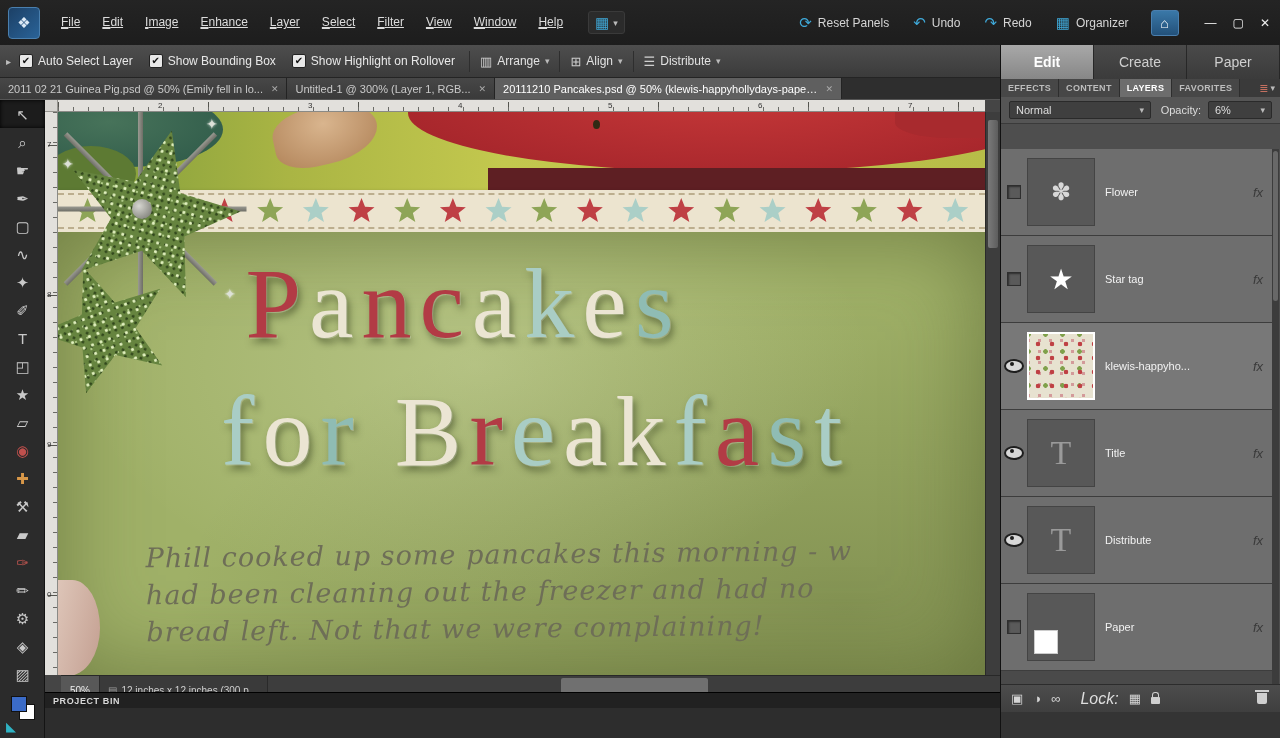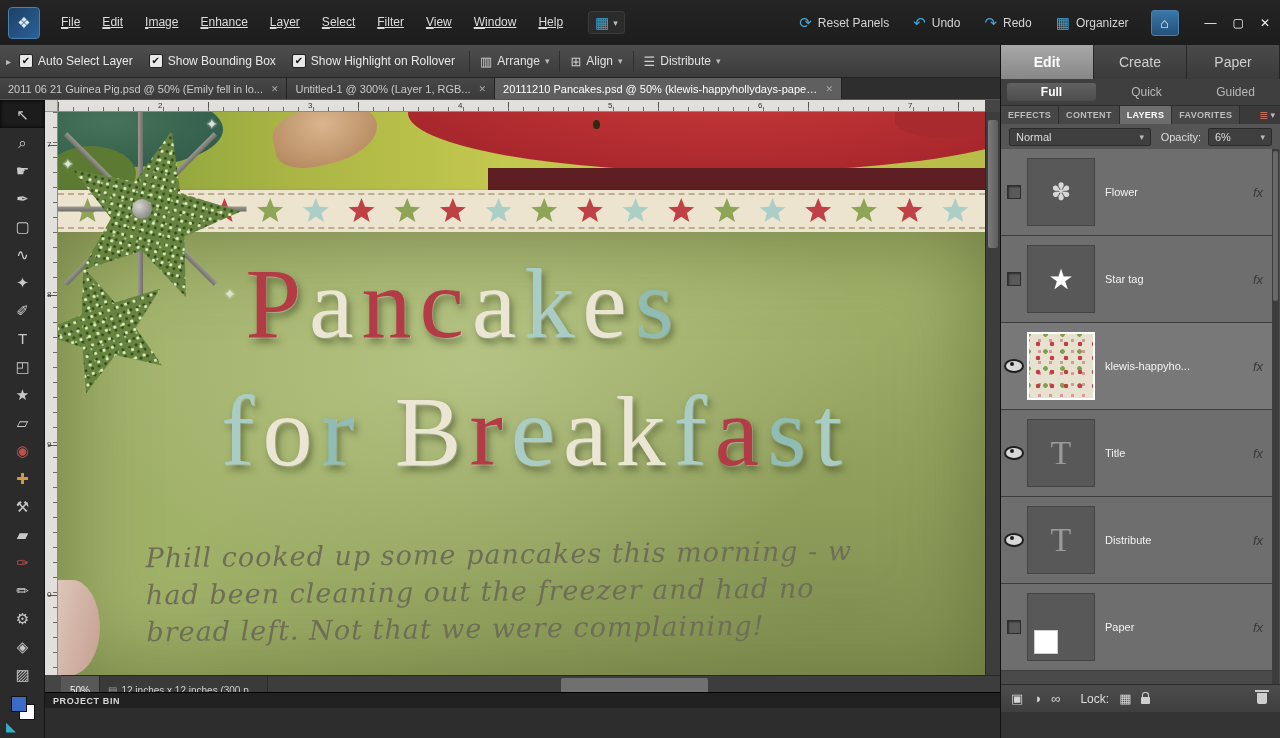--- a/index.html
+++ b/index.html
@@ -203,21 +203,21 @@
     background-size:14px 14px,17px 17px,11px 11px;background-position:2px 3px,8px 9px,5px 1px;color:transparent;}
   .wchip{position:absolute;left:6px;bottom:6px;width:22px;height:22px;background:#fff;border:1px solid #ccc;}
   .layer-name{color:#f2f2f2;font-size:11px;margin-left:10px;flex:1;white-space:nowrap;overflow:hidden;}
   .fx{font-style:italic;font-size:13px;color:#3a3a3a;margin-right:10px;}
   .panel-scroll{position:absolute;right:1px;top:104px;width:7px;height:535px;background:#3c3c3c;}
   .pthumb{position:absolute;left:1px;right:1px;top:2px;height:150px;background:#686868;border-radius:3px;}
 
   #layers-bottom{position:absolute;left:0;top:639px;width:280px;height:28px;background:linear-gradient(#4c4c4c,#3f3f3f);
     border-top:1px solid #2c2c2c;display:flex;align-items:center;gap:10px;padding:0 10px;box-sizing:border-box;}
   .lb-icon{color:#d5d5d5;font-size:13px;line-height:1;}
-  .lock-label{color:#ddd;font-size:12px;margin-left:10px;}
+  .lock-label{color:#ddd;font-size:16px;margin-left:10px;font-style:italic;}
   .mini-lock{width:9px;height:7px;background:#cfcfcf;border-radius:1px;position:relative;display:inline-block;margin-top:3px;}
   .mini-lock::before{content:'';position:absolute;top:-5px;left:1px;width:5px;height:5px;border:1.5px solid #cfcfcf;border-bottom:none;border-radius:3px 3px 0 0;}
   .mini-trash{width:10px;height:11px;background:#cfcfcf;border-radius:0 0 2px 2px;position:relative;display:inline-block;margin-left:auto;margin-right:4px;}
   .mini-trash::before{content:'';position:absolute;top:-3px;left:-2px;width:14px;height:2px;background:#cfcfcf;}
   #panel-footer{position:absolute;left:0;top:667px;width:280px;height:26px;background:#343434;}
 </style>
 </head>
 <body>
 
 <div id="app">
@@ -300,21 +300,21 @@
         <div class="opt-dd">
           <span class="dd-icon">☰</span>
           <span class="dd-label">Distribute</span>
           <span class="caret">▾</span>
         </div>
       </div>
   </div>
 
   <div id="doctabs">
       <div class="doc-tab">
-        <span class="doc-tab-label">2011 06 21 Guinea Pig.psd @ 50% (Emily fell in lo...</span>
+        <span class="doc-tab-label">2011 02 21 Guinea Pig.psd @ 50% (Emily fell in lo...</span>
         <span class="tab-close">✕</span>
       </div>
       <div class="doc-tab">
         <span class="doc-tab-label">Untitled-1 @ 300% (Layer 1, RGB...</span>
         <span class="tab-close">✕</span>
       </div>
       <div class="doc-tab active">
         <span class="doc-tab-label">20111210 Pancakes.psd @ 50% (klewis-happyhollydays-paper green dots, RGB/8) *</span>
         <span class="tab-close">✕</span>
       </div>
@@ -491,25 +491,20 @@
 
   <div id="projectbin">PROJECT BIN</div>
   <div id="belowbin"></div>
 
   <div id="rightpanel">
     <div id="panel-tabs">
         <div class="ptab active">Edit</div>
         <div class="ptab">Create</div>
         <div class="ptab">Paper</div>
       </div>
-    <div id="panel-modes">
-        <div class="pmode active">Full</div>
-        <div class="pmode">Quick</div>
-        <div class="pmode">Guided</div>
-      </div>
     <div id="panel-subtabs-row">
       <div id="panel-subtabs">
           <div class="psub">EFFECTS</div>
           <div class="psub">CONTENT</div>
           <div class="psub active">LAYERS</div>
           <div class="psub">FAVORITES</div>
         </div>
       <div class="subtab-menu">
         <span class="menu-lines">≣</span>
         <span class="caret">▾</span>

